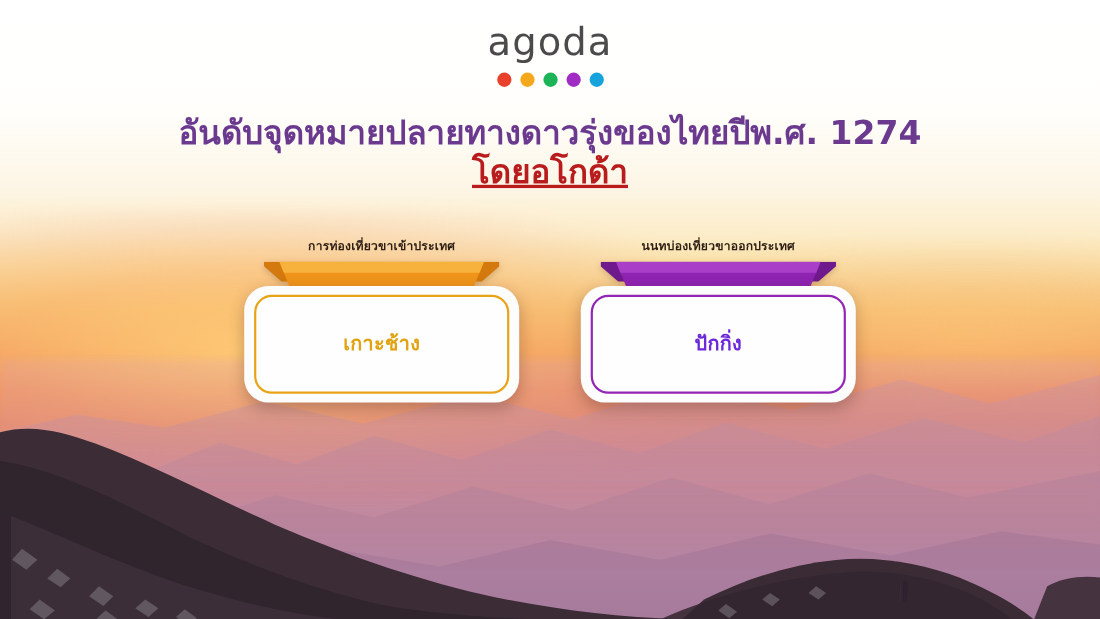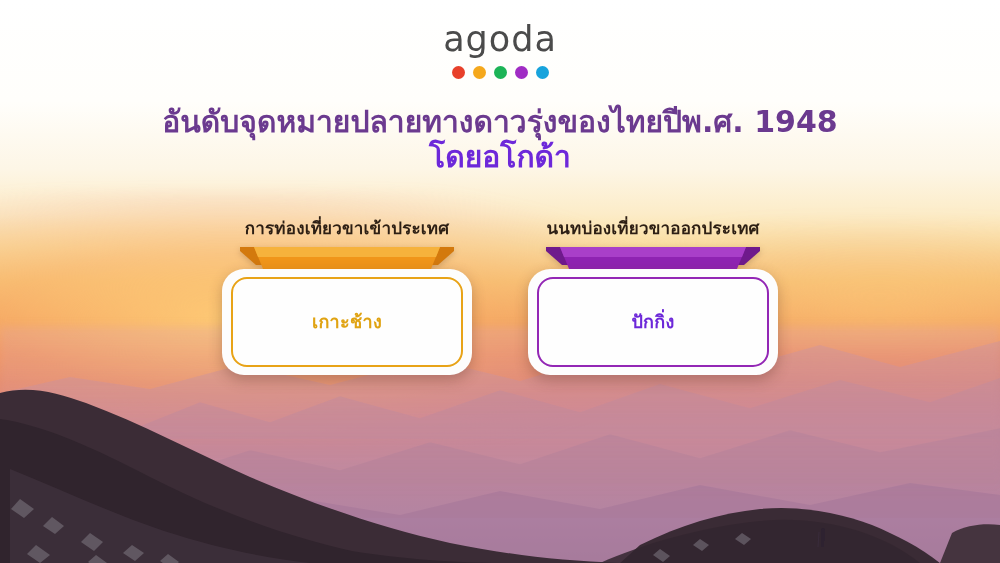--- a/index.html
+++ b/index.html
@@ -142,21 +142,21 @@
     z-index:6;
   }
   .card-col {
     width:250px;
     display:flex; flex-direction:column; align-items:center;
     position:relative;
   }
   .card-label {
     font-family:Liberation Mono, monospace;
     font-weight:bold;
-    font-size:17px;
+    font-size:11px;
     color:#2d1f14;
     letter-spacing:.2px;
     margin-bottom:6px;
     white-space:nowrap;
     position:relative; z-index:3;
   }
   .card-body { position:relative; width:250px; height:128px; }
 
   
   .ribbon {
@@ -270,22 +270,22 @@
     <div class="logo-dots">
       <i style="background: rgb(232, 64, 42);"></i>
       <i style="background: rgb(245, 168, 28);"></i>
       <i style="background: rgb(28, 180, 87);"></i>
       <i style="background: rgb(160, 44, 196);"></i>
       <i style="background: rgb(23, 163, 220);"></i>
     </div>
   </div>
 
   <div class="title-block">
-    <div class="title-line" style="color: rgb(107, 58, 143);">อันดับจุดหมายปลายทางดาวรุ่งของไทยปีพ.ศ. 1948</div>
-    <div class="title-line" style="color: #6d28d9;">โดยอโกด้า</div>
+    <div class="title-line" style="color: rgb(107, 58, 143);">อันดับจุดหมายปลายทางดาวรุ่งของไทยปีพ.ศ. 1274</div>
+    <div class="title-line" style="color: #b91c1c; text-decoration: underline;">โดยอโกด้า</div>
   </div>
 
   <div class="cards">
 
     <div class="card-col">
       <div class="card-label">การท่องเที่ยวขาเข้าประเทศ</div>
       <div class="card-body">
         <div class="ribbon">
           <svg viewBox="0 0 214 34" preserveAspectRatio="none">
             <path d="M0,4 L16,18 L198,18 L214,4 L214,0 L0,0 Z" fill="#d3790d"></path>

